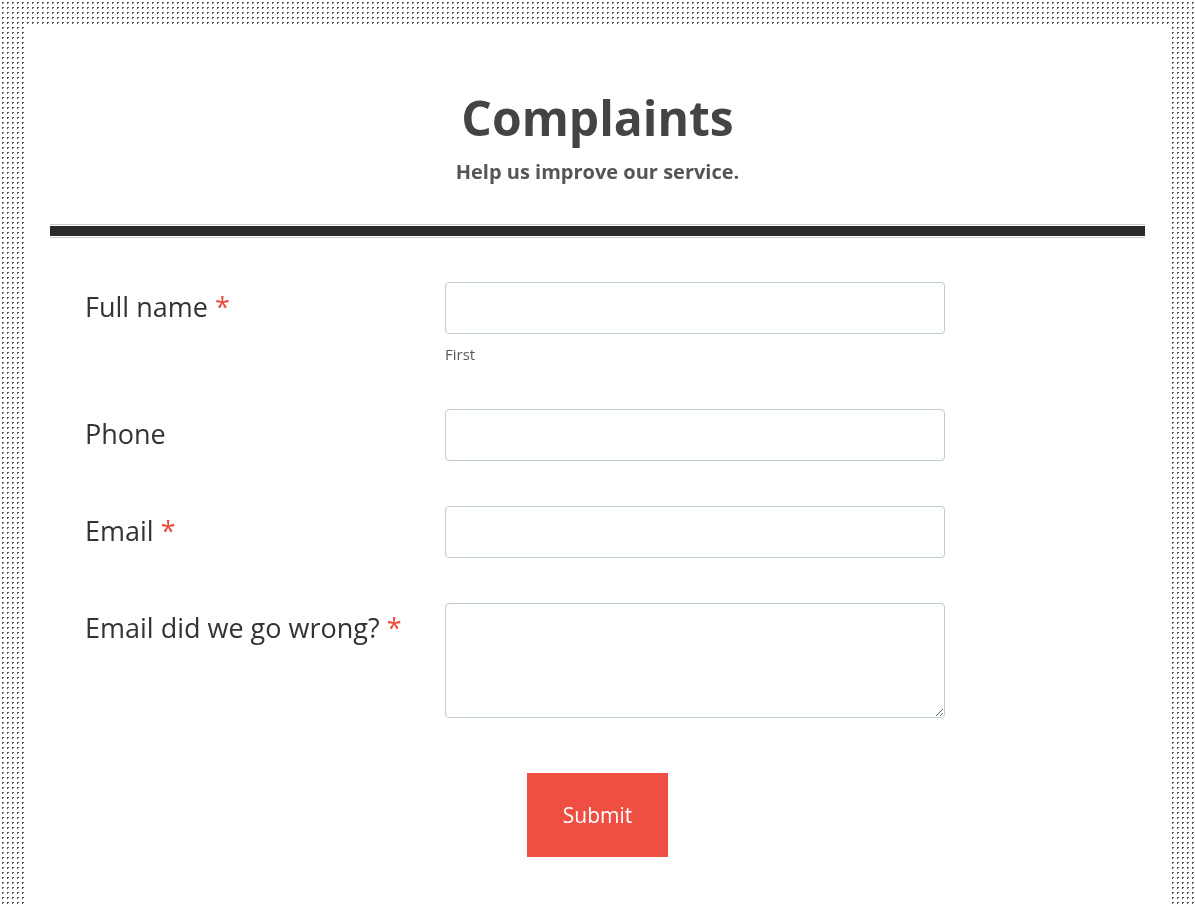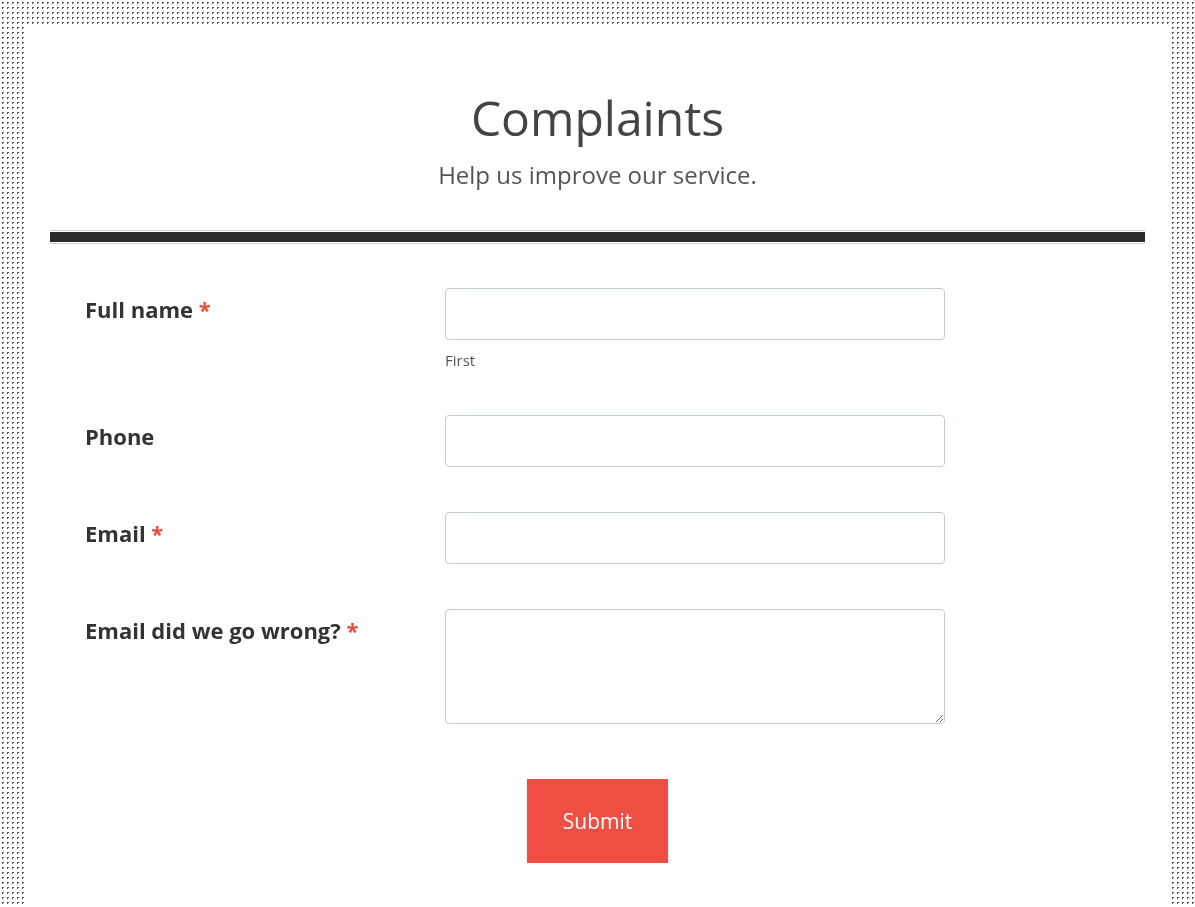--- a/index.html
+++ b/index.html
@@ -20,28 +20,28 @@
       max-width: 1145px;
       margin: 0 auto;
       padding: 60px 25px 50px 25px;
     }
     .form-header {
       text-align: center;
       margin-bottom: 40px;
     }
     .form-title {
       font-size: 48px;
-      font-weight: 400;
+      font-weight: 700;
       color: #444444;
       margin-bottom: 8px;
     }
     .form-subtitle {
-      font-size: 24px;
+      font-size: 20px;
       color: #555555;
-      font-weight: 400;
+      font-weight: 700;
     }
     .divider {
       height: 12px;
       background: #2a2a2a;
       border-top: 1px solid #fff;
       border-bottom: 1px solid #fff;
       box-shadow: 0 -1px 0 #ccc, 0 1px 0 #ccc;
       margin-bottom: 45px;
     }
     .form-body {
@@ -52,23 +52,23 @@
       display: flex;
       margin-bottom: 45px;
       align-items: flex-start;
     }
     .label-col {
       width: 360px;
       flex-shrink: 0;
       padding-top: 6px;
     }
     .label-col label {
-      font-size: 22px;
+      font-size: 27px;
       color: #333333;
-      font-weight: 700;
+      font-weight: 400;
     }
     .required {
       color: #e74c3c;
     }
     .input-col {
       flex: 1;
       max-width: 500px;
     }
     .name-inputs {
       display: flex;

